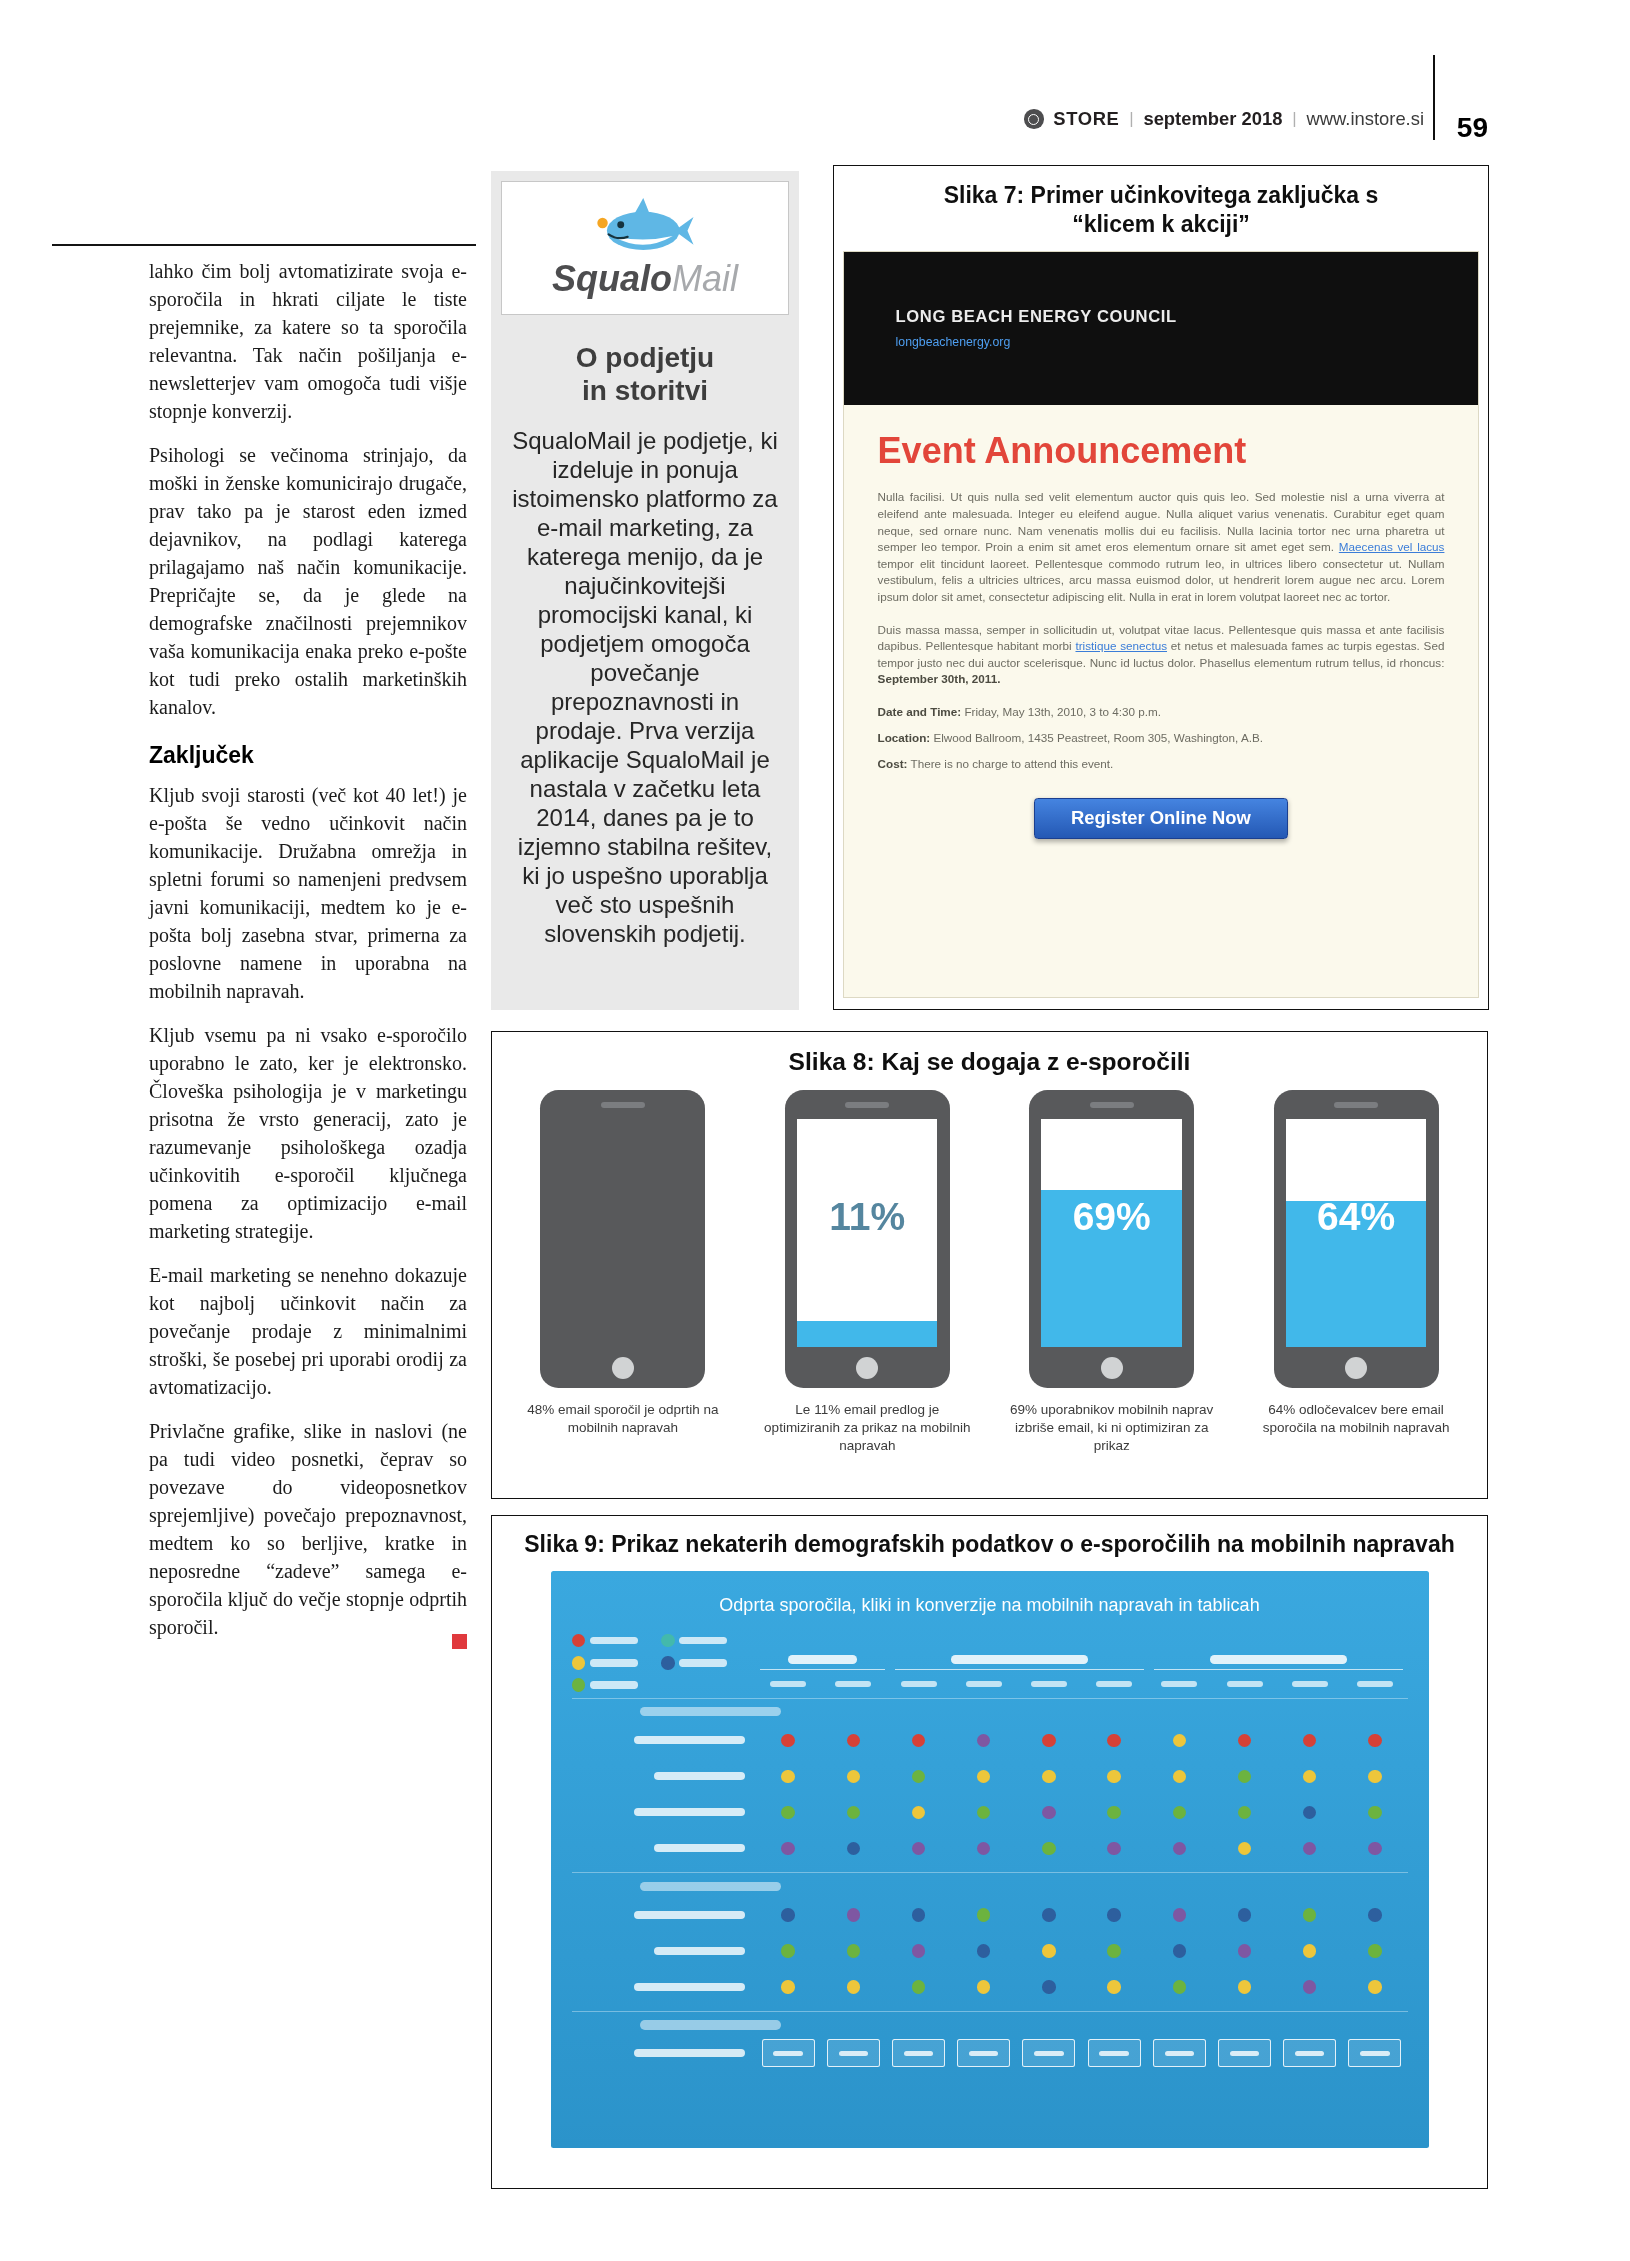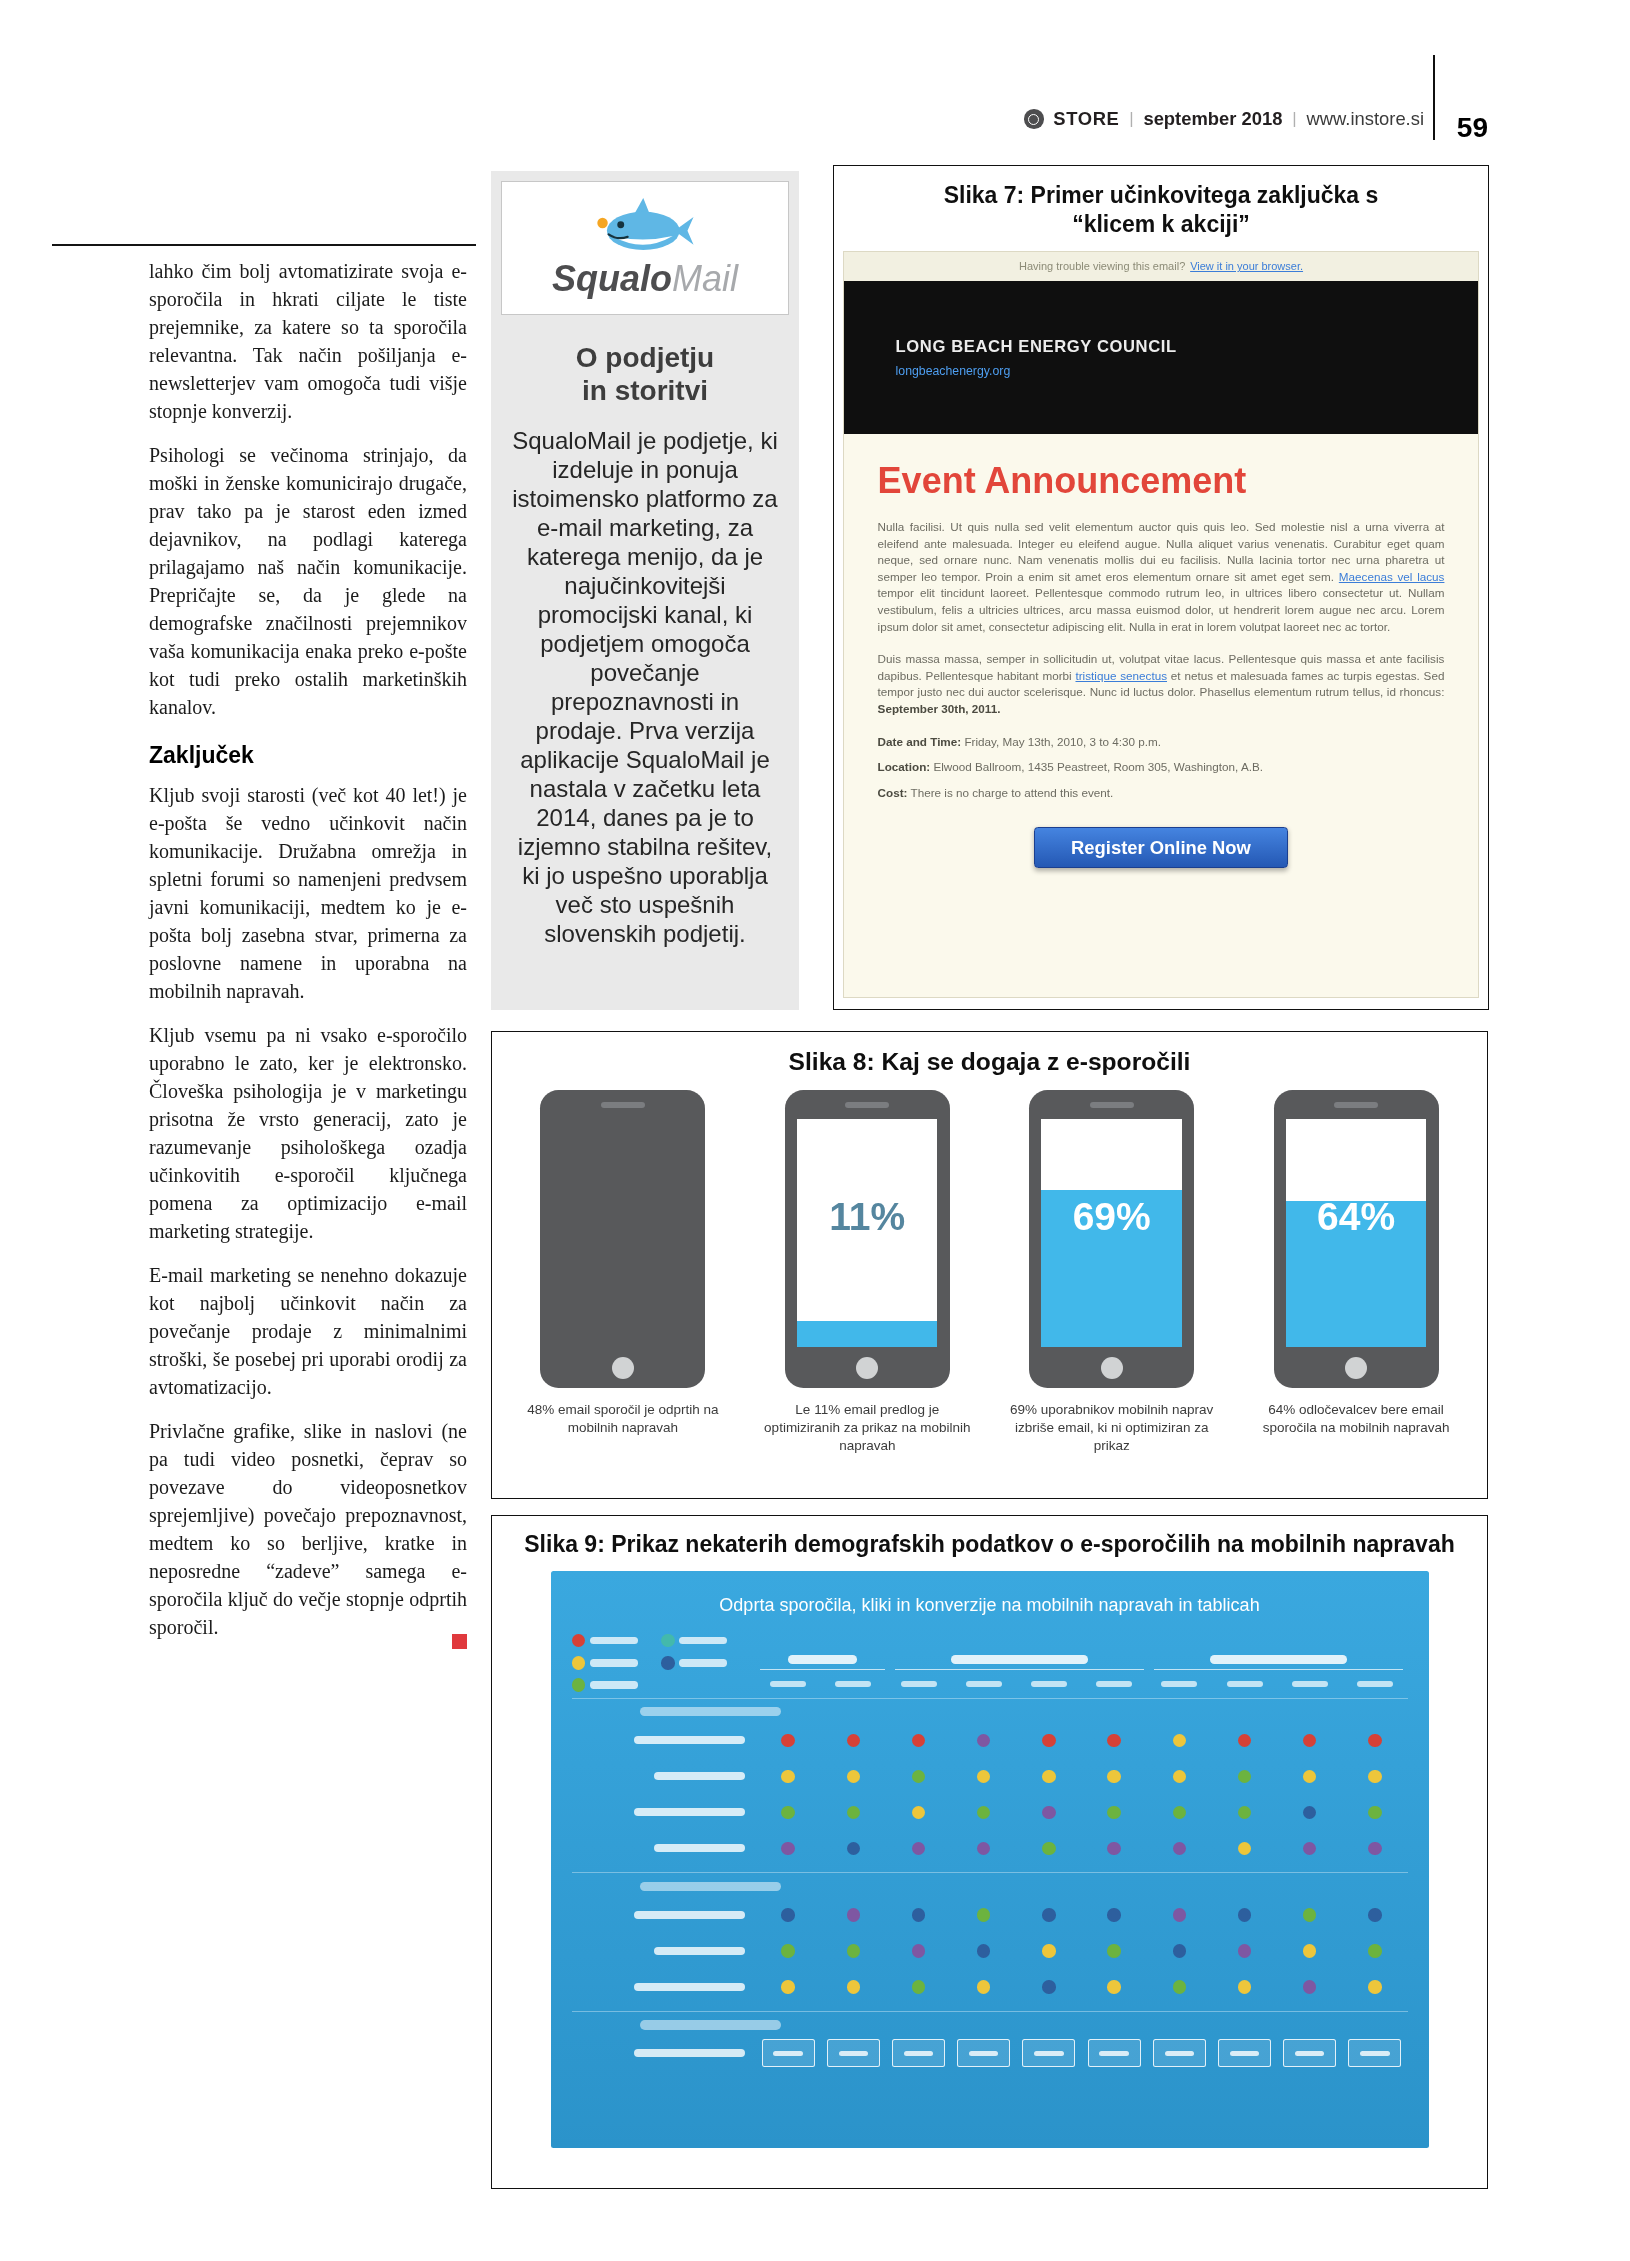--- a/index.html
+++ b/index.html
@@ -196,24 +196,20 @@
     </h3>
     <p class="squalo-body">SqualoMail je podjetje, ki izdeluje in ponuja istoimensko platformo za e-mail marketing, za katerega menijo, da je najučinkovitejši promocijski kanal, ki podjetjem omogoča povečanje prepoznavnosti in prodaje. Prva verzija aplikacije SqualoMail je nastala v začetku leta 2014, danes pa je to izjemno stabilna rešitev, ki jo uspešno uporablja več sto uspešnih slovenskih podjetij.</p>
   </aside>
 
   <figure class="fig fig7" style="margin:0;">
     <figcaption class="fig-title">
       <span>Slika 7: Primer učinkovitega zaključka s</span><br>
       <span>“klicem k akciji”</span>
     </figcaption>
     <div class="email">
-      <div class="email-topbar">
-        <span>Having trouble viewing this email?</span>
-        <a class="email-link">View it in your browser.</a>
-      </div>
       <div class="email-header">
         <div class="org">LONG BEACH ENERGY COUNCIL</div>
         <a class="org-site">longbeachenergy.org</a>
       </div>
       <div class="email-body">
         <h1 class="email-headline">Event Announcement</h1>
         <p class="email-p">
           <span>Nulla facilisi. Ut quis nulla sed velit elementum auctor quis quis leo. Sed molestie nisl a urna viverra at eleifend ante malesuada. Integer eu eleifend augue. Nulla aliquet varius venenatis. Curabitur eget quam neque, sed ornare nunc. Nam venenatis mollis dui eu facilisis. Nulla lacinia tortor nec urna pharetra ut semper leo tempor. Proin a enim sit amet eros elementum ornare sit amet eget sem.</span>
           <a class="email-link">Maecenas vel lacus</a>
           <span>tempor elit tincidunt laoreet. Pellentesque commodo rutrum leo, in ultrices libero consectetur ut. Nullam vestibulum, felis a ultricies ultrices, arcu massa euismod dolor, ut hendrerit lorem augue nec arcu. Lorem ipsum dolor sit amet, consectetur adipiscing elit. Nulla in erat in lorem volutpat laoreet nec ac tortor.</span>

